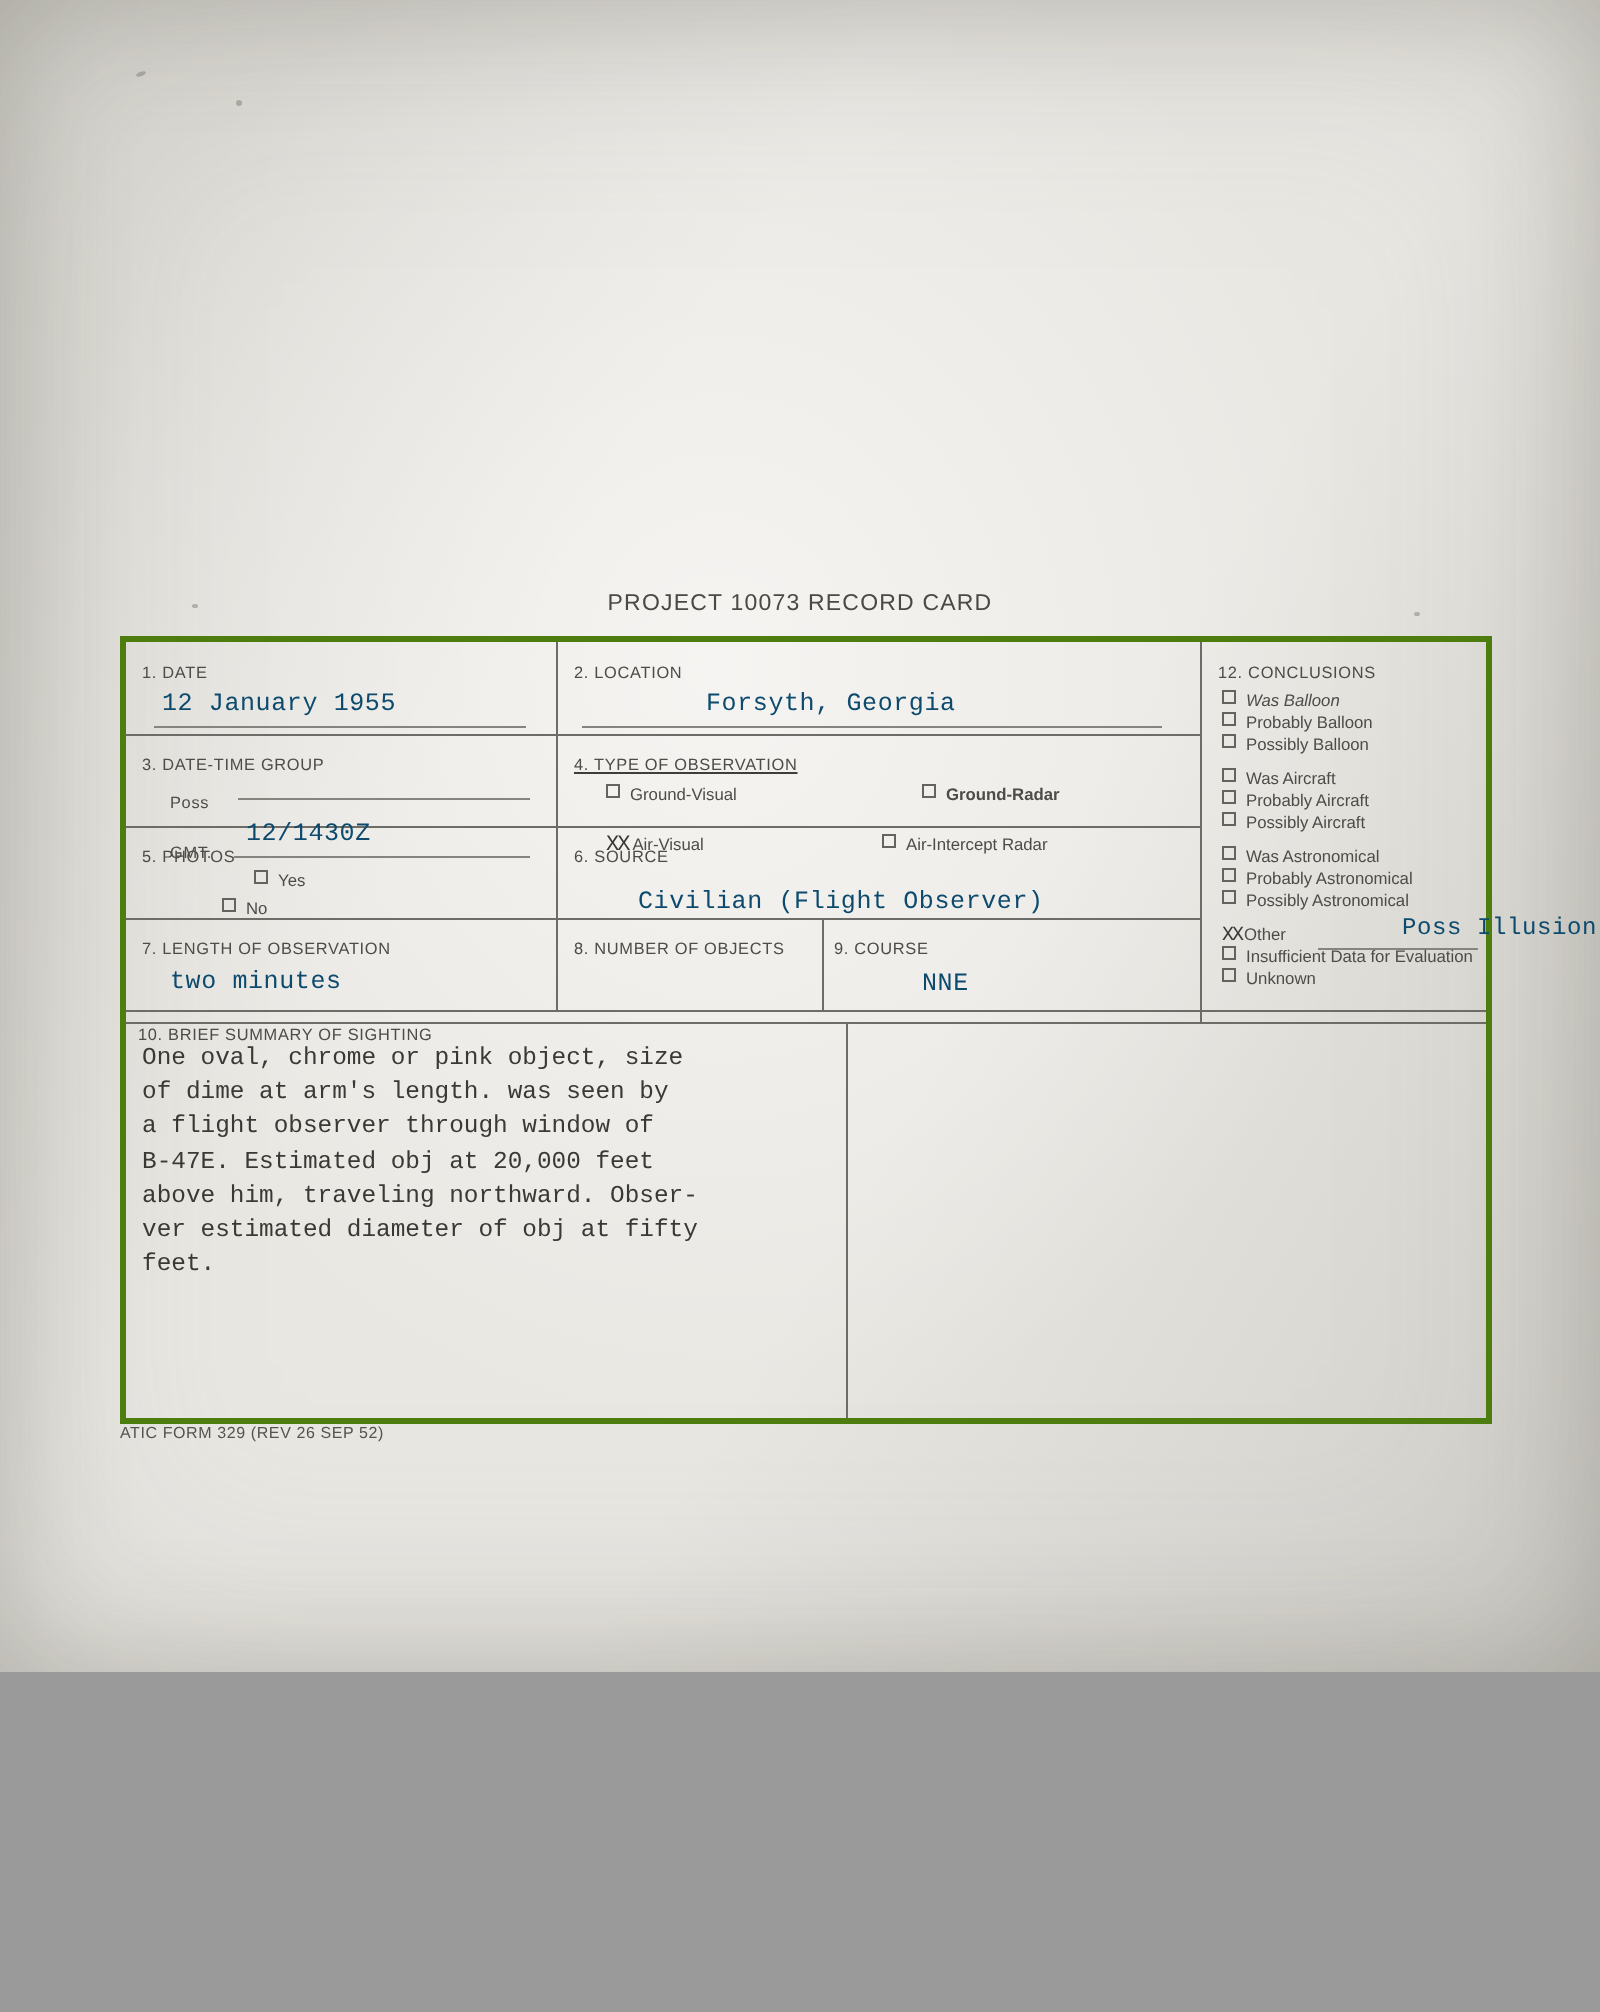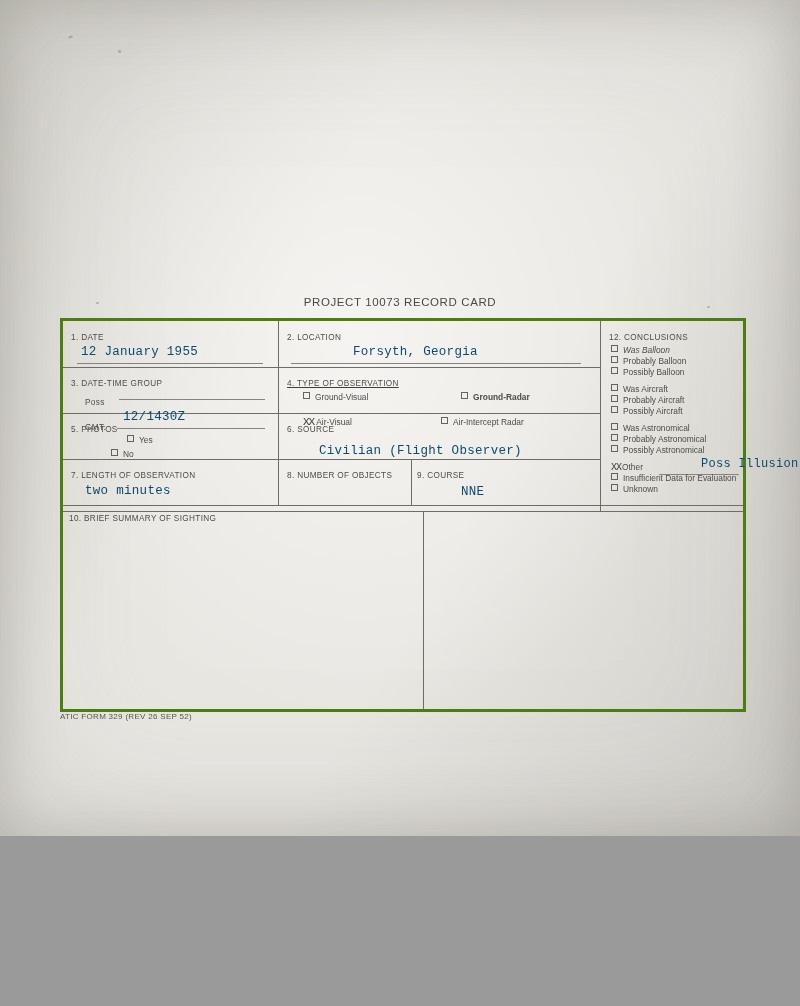--- a/index.html
+++ b/index.html
@@ -278,20 +278,27 @@
     <div class="chk" style="position:absolute; left:548px; top:152px;">
       <span class="box"></span><span>Insufficient Data for Evaluation</span>
     </div>
     <div class="chk" style="position:absolute; left:548px; top:163px;">
       <span class="box"></span><span>Unknown</span>
     </div>
 
     <div class="cell" style="left:6px; top:186px;">
       <span class="fld-label">10.   BRIEF SUMMARY OF SIGHTING</span>
     </div>
+    <div id="summary" style="left:8px; top:200px;">One oval, chrome or pink object, size
+of dime at arm's length. was seen by
+a flight observer through window of
+B-47E. Estimated obj at 20,000 feet
+above him, traveling northward. Obser-
+ver estimated diameter of obj at fifty
+feet.</div>
 
 
   </div>
 
 
   <div id="form-footer">ATIC FORM 329 (REV 26 SEP 52)</div>
 
 </div>
 
 </body></html>

